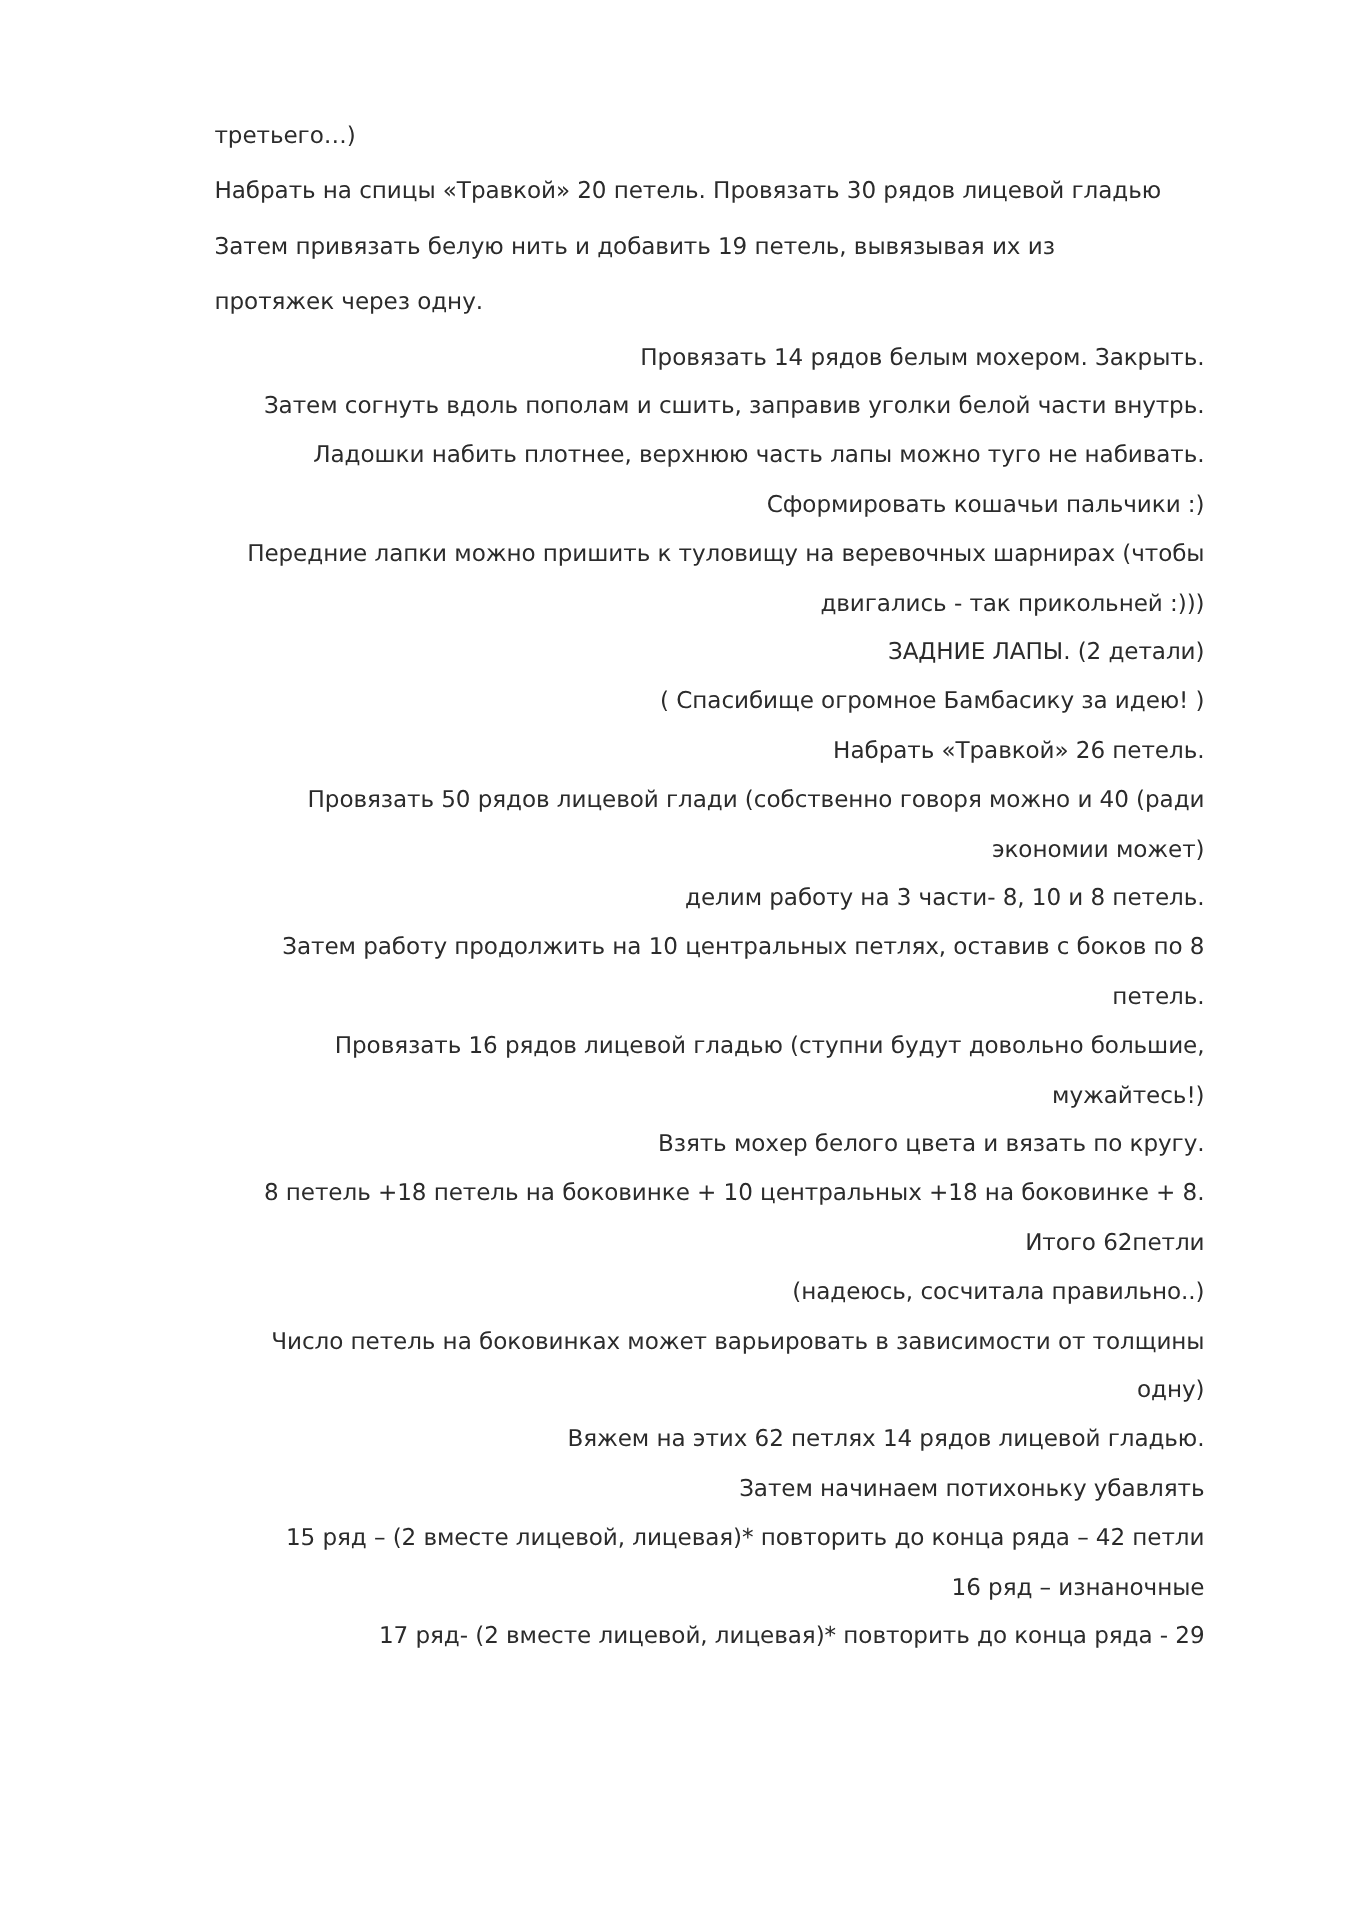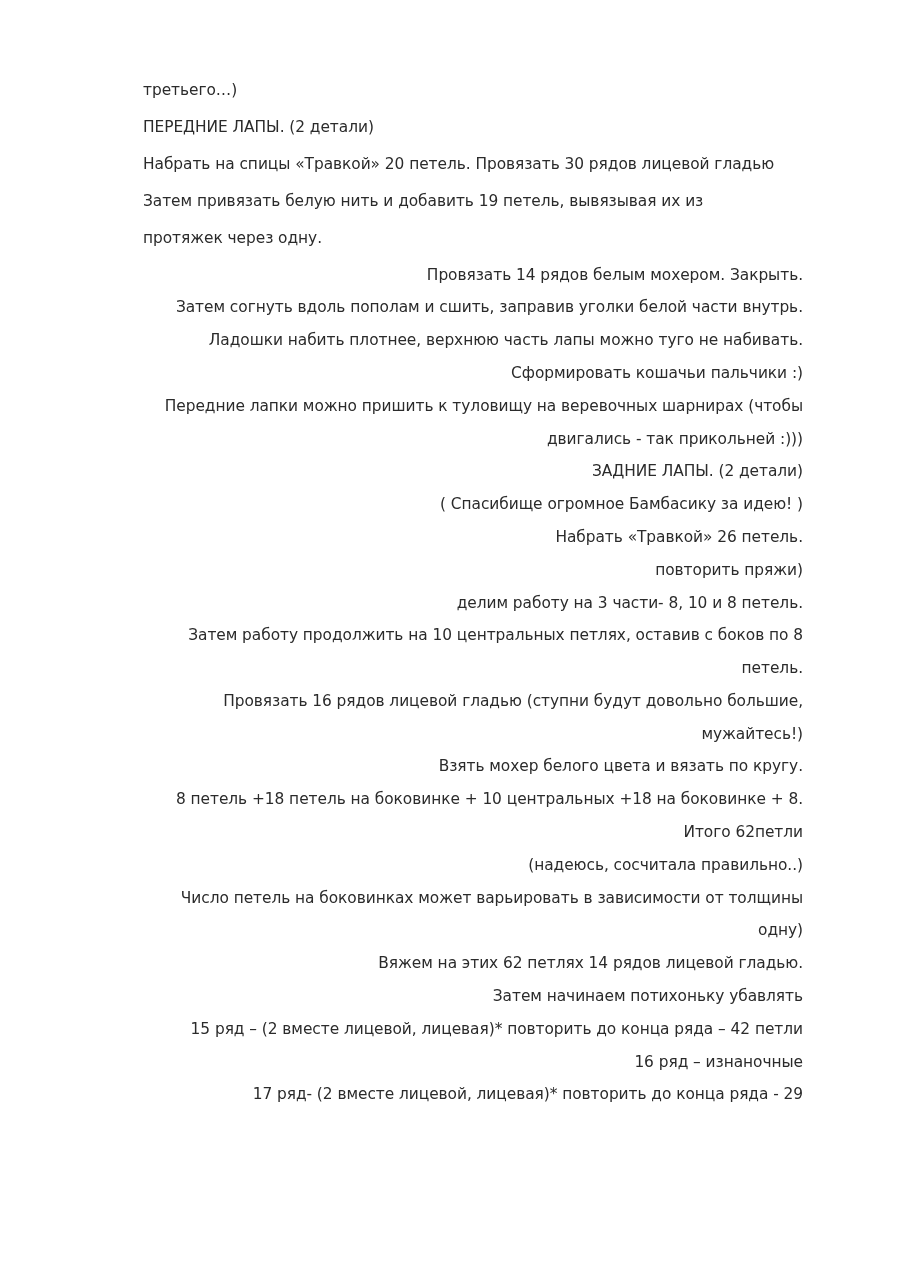--- a/index.html
+++ b/index.html
@@ -45,34 +45,34 @@
   
   .gap-wide  { margin-bottom: 21.5px; }
   .gap-tight { margin-bottom: 17.4px; text-align: right; }
 </style>
 </head>
 <body style="color: rgb(43, 43, 43);">
 
 <div id="page" style="background: rgb(255, 255, 255);">
   <div id="text-body">
       <div class="line gap-wide">третьего…)</div>
-      <div class="line gap-wide">ПЕРЕДНИЕ ЛАПЫ. (2 детали)</div>
       <div class="line gap-wide">Набрать на спицы «Травкой» 20 петель. Провязать 30 рядов лицевой гладью</div>
       <div class="line gap-wide">Затем привязать белую нить и добавить 19 петель, вывязывая их из</div>
       <div class="line gap-wide">протяжек через одну.</div>
       <div class="line gap-tight">Провязать 14 рядов белым мохером. Закрыть.</div>
       <div class="line gap-tight">Затем согнуть вдоль пополам и сшить, заправив уголки белой части внутрь.</div>
       <div class="line gap-tight">Ладошки набить плотнее, верхнюю часть лапы можно туго не набивать.</div>
       <div class="line gap-tight">Сформировать кошачьи пальчики :)</div>
       <div class="line gap-tight">Передние лапки можно пришить к туловищу на веревочных шарнирах (чтобы</div>
       <div class="line gap-tight">двигались - так прикольней :)))</div>
       <div class="line gap-tight">ЗАДНИЕ ЛАПЫ. (2 детали)</div>
       <div class="line gap-tight">( Спасибище огромное Бамбасику за идею! )</div>
       <div class="line gap-tight">Набрать «Травкой» 26 петель.</div>
-      <div class="line gap-tight">повторить пряжи)</div>
+      <div class="line gap-tight">Провязать 50 рядов лицевой глади (собственно говоря можно и 40 (ради</div>
+      <div class="line gap-tight">экономии может)</div>
       <div class="line gap-tight">делим работу на 3 части- 8, 10 и 8 петель.</div>
       <div class="line gap-tight">Затем работу продолжить на 10 центральных петлях, оставив с боков по 8</div>
       <div class="line gap-tight">петель.</div>
       <div class="line gap-tight">Провязать 16 рядов лицевой гладью (ступни будут довольно большие,</div>
       <div class="line gap-tight">мужайтесь!)</div>
       <div class="line gap-tight">Взять мохер белого цвета и вязать по кругу.</div>
       <div class="line gap-tight">8 петель +18 петель на боковинке + 10 центральных +18 на боковинке + 8.</div>
       <div class="line gap-tight">Итого 62петли</div>
       <div class="line gap-tight">(надеюсь, сосчитала правильно..)</div>
       <div class="line gap-tight">Число петель на боковинках может варьировать в зависимости от толщины</div>

